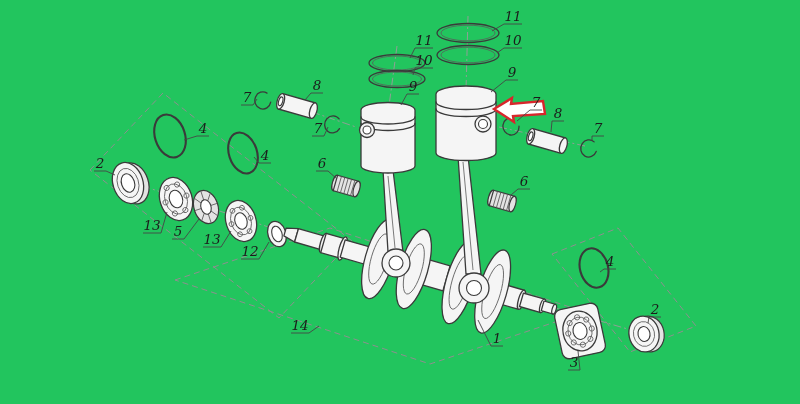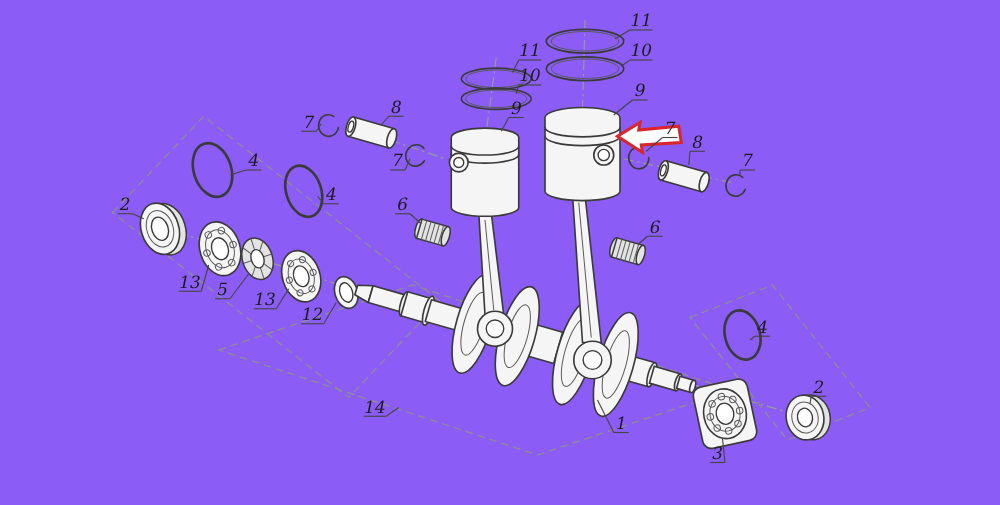--- a/index.html
+++ b/index.html
@@ -1,16 +1,16 @@
 <!DOCTYPE html>
 <html style="--accent: #d8262c;"><head>
 <meta charset="utf-8">
 <style>
   html,body{margin:0;padding:0;background:#fff}
-  .stage{position:relative;width:800px;height:404px;background:#8b5cf6;overflow:hidden}
+  .stage{position:relative;width:800px;height:404px;background:#22c55e;overflow:hidden}
   svg{display:block}
   .ln{stroke:#3a3a3a;stroke-width:1.3;fill:none;stroke-linecap:round;stroke-linejoin:round}
   .thin{stroke:#5a5a5a;stroke-width:.8;fill:none}
   .fill{fill:#f5f5f5;stroke:#3a3a3a;stroke-width:1.3;stroke-linejoin:round}
   .fill2{fill:#e3e3e3;stroke:#3a3a3a;stroke-width:1.2;stroke-linejoin:round}
   .hole{fill:#fff;stroke:#3a3a3a;stroke-width:1.1}
   .oring{fill:none;stroke:#3a3a3a;stroke-width:2.1}
   .dash{stroke:#8f8f8f;stroke-width:1;fill:none;stroke-dasharray:6 4}
   .axis{stroke:#9b9b9b;stroke-width:.9;fill:none;stroke-dasharray:8 3 2 3}
   .leader{stroke:#454545;stroke-width:.9}

